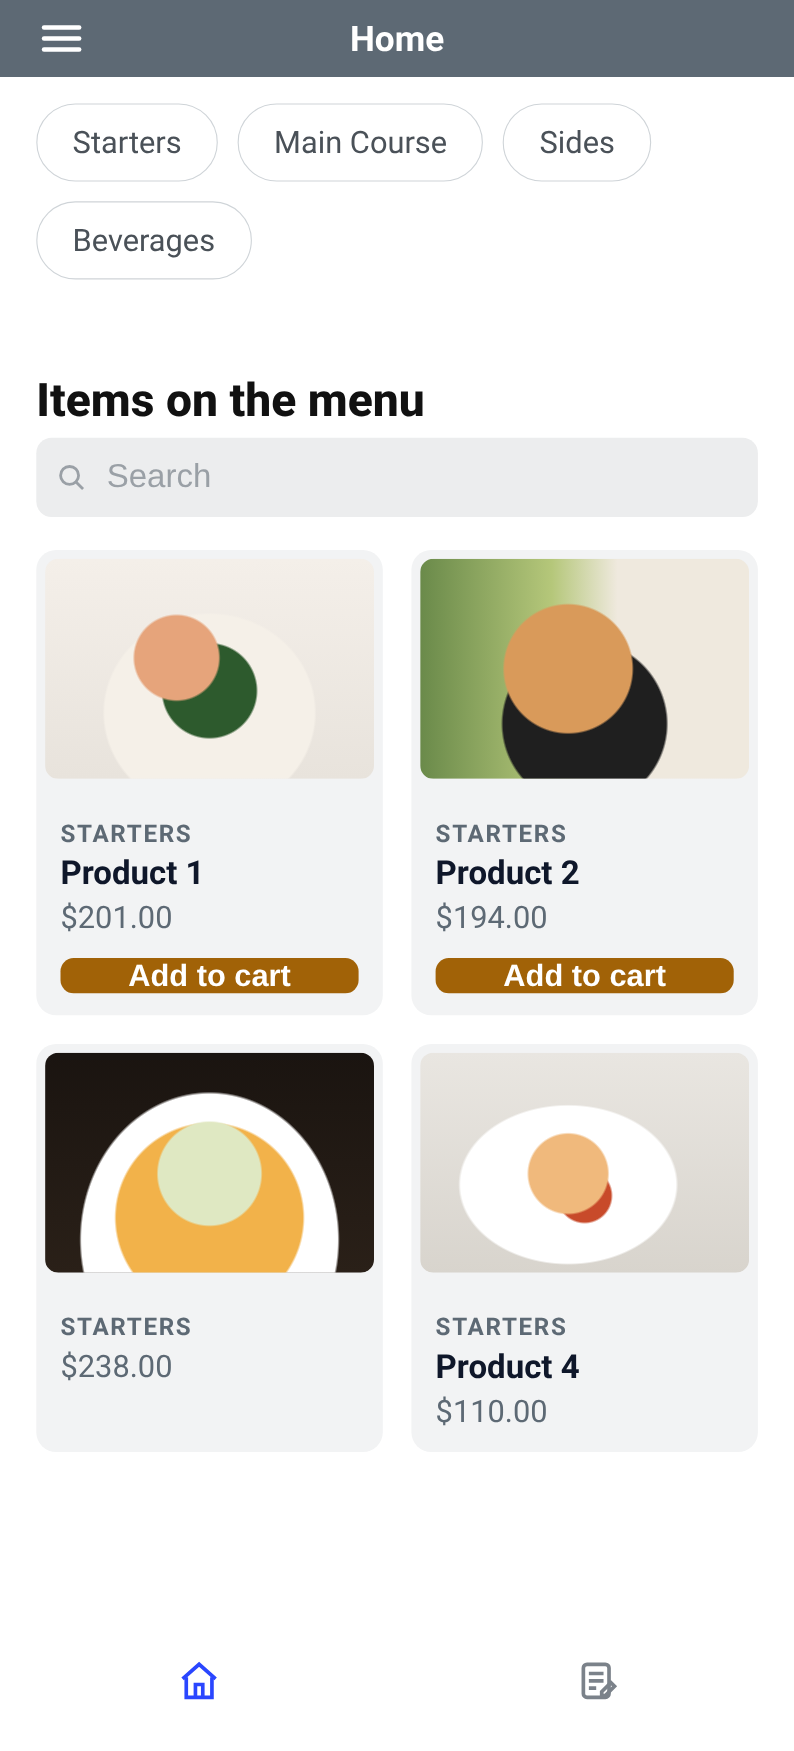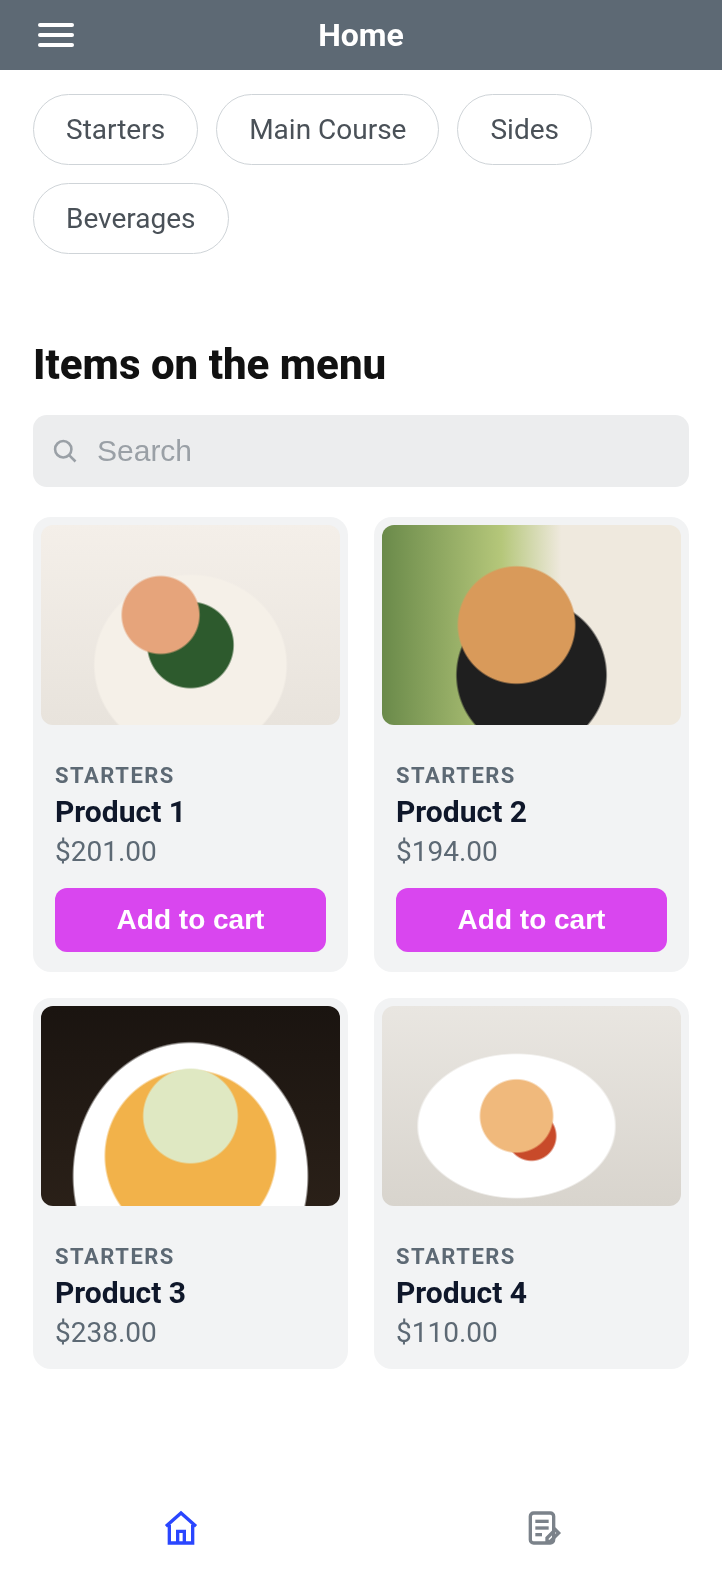--- a/index.html
+++ b/index.html
@@ -69,21 +69,21 @@
     color: #111;
     margin-top: 86px;
   }
   .search-wrap {
     background: #ecedee;
     border-radius: 14px;
     height: 72px;
     display: flex;
     align-items: center;
     padding: 0 18px;
-    margin-top: 26px;
+    margin-top: 9px;
   }
   .search-icon {
     width: 28px;
     height: 28px;
     margin-right: 18px;
     flex-shrink: 0;
   }
   .search-input {
     border: none;
     background: transparent;
@@ -133,27 +133,27 @@
   }
   .card-price {
     font-size: 28px;
     color: #5d6974;
     margin-top: 6px;
   }
   .add-btn {
     display: block;
     width: calc(100% - 28px);
     margin: 20px 14px 0 14px;
-    background: #d946ef;
+    background: #a16207;
     color: #fff;
     border: none;
     border-radius: 12px;
     font-size: 28px;
     font-weight: 700;
-    padding: 16px 0;
+    padding: 0 0;
     cursor: pointer;
   }
   .bottom-nav {
     position: absolute;
     left: 0; right: 0; bottom: 0;
     height: 128px;
     background: #fff;
     display: flex;
   }
   .nav-item {
@@ -220,21 +220,20 @@
         <div class="card-name">Product 2</div>
         <div class="card-price">$194.00</div>
       </div>
       <button class="add-btn">Add to cart</button>
     </div>
 
     <div class="card">
       <div class="card-img img3"></div>
       <div class="card-body">
         <div class="card-cat">STARTERS</div>
-        <div class="card-name">Product 3</div>
         <div class="card-price">$238.00</div>
       </div>
     </div>
 
     <div class="card">
       <div class="card-img img4"></div>
       <div class="card-body">
         <div class="card-cat">STARTERS</div>
         <div class="card-name">Product 4</div>
         <div class="card-price">$110.00</div>

